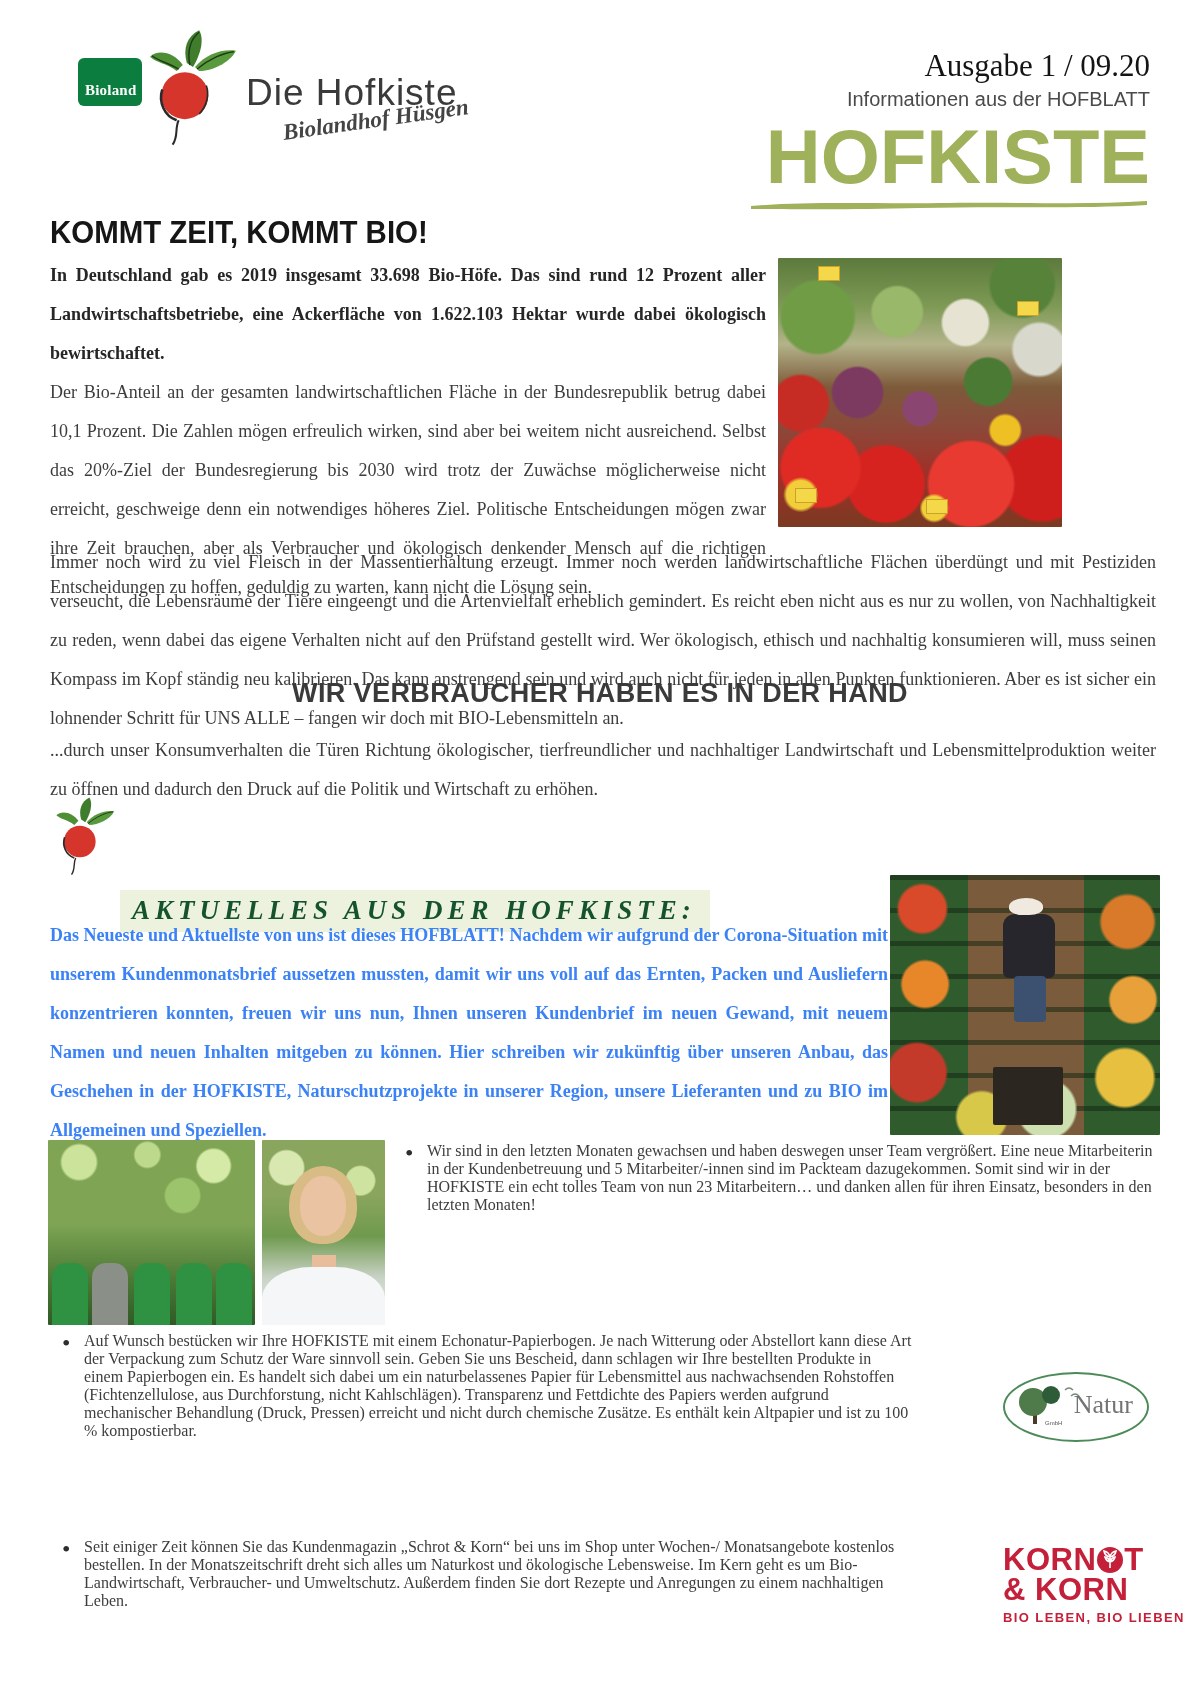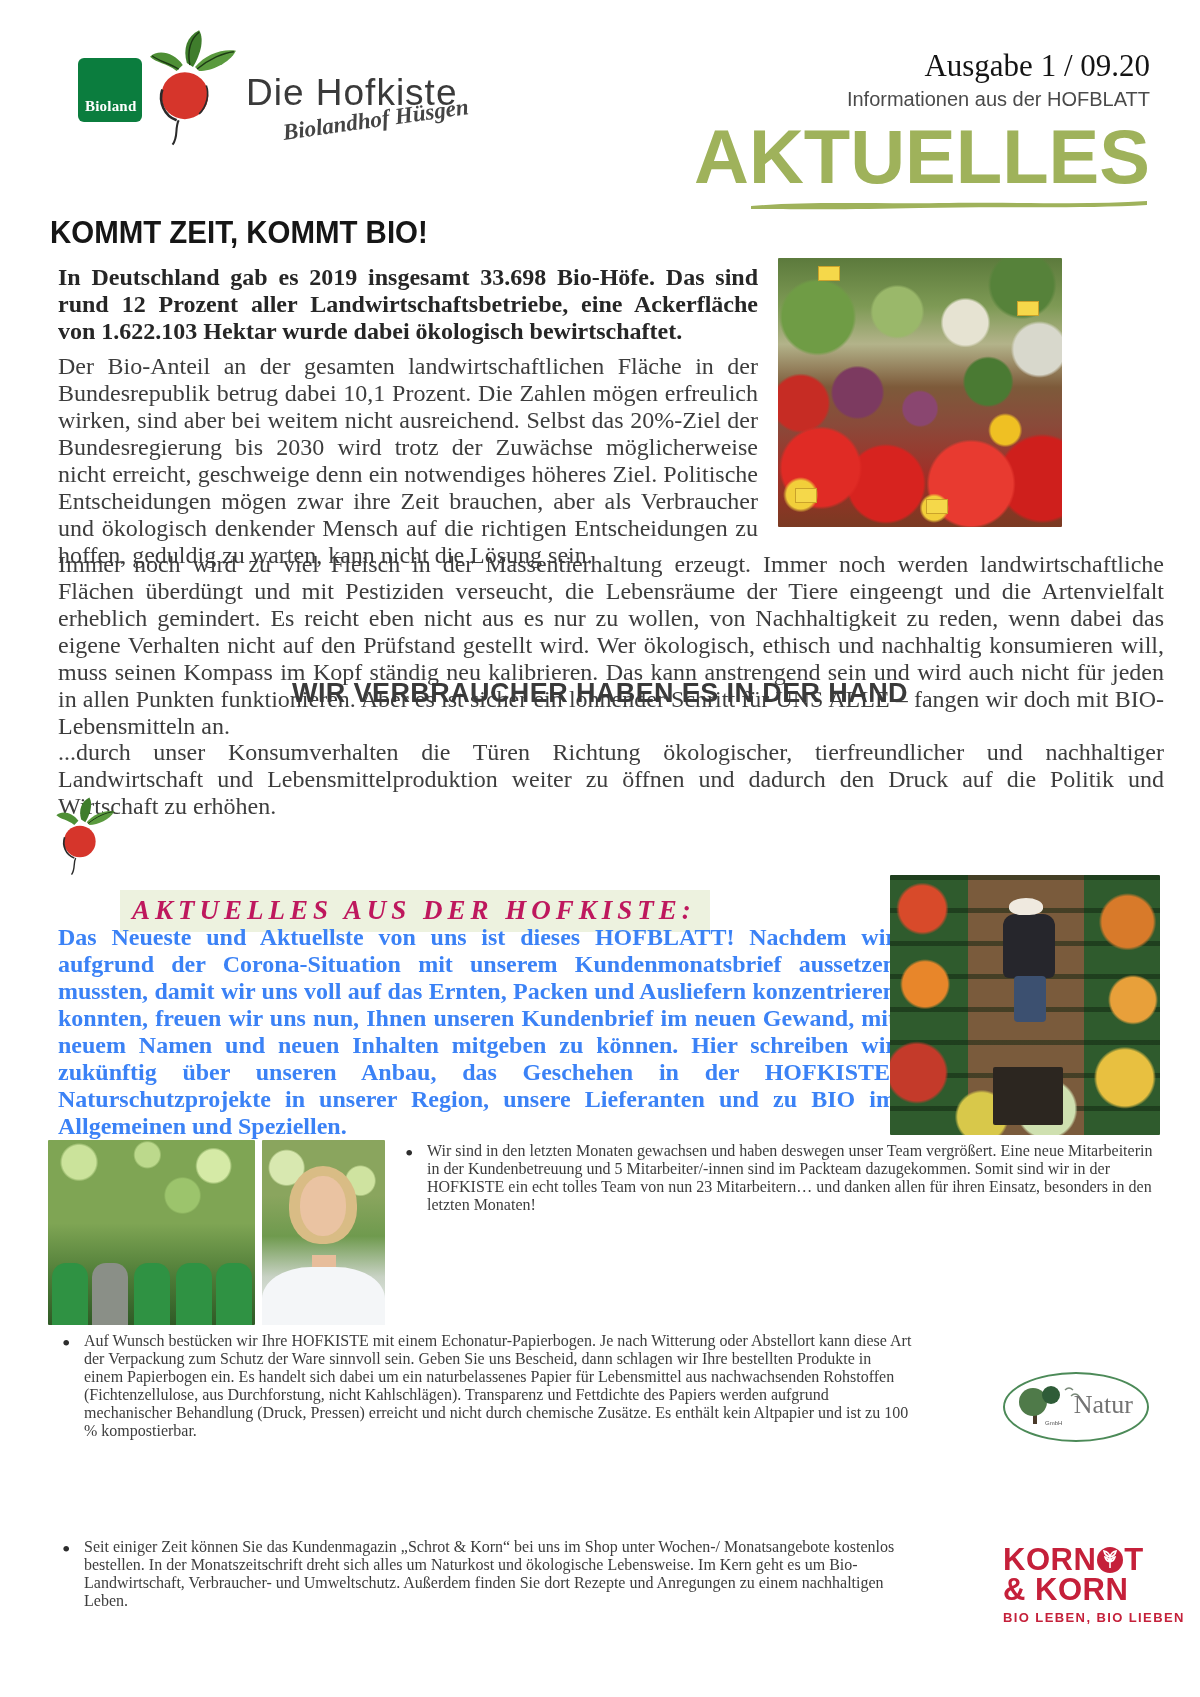--- a/index.html
+++ b/index.html
@@ -4,21 +4,21 @@
 <style>
   html,body{margin:0;padding:0;background:#e8e8e8;}
   .page{
     position:relative; width:1200px; height:1697px; margin:0 auto;
     background:#ffffff; overflow:hidden;
     font-family:"Liberation Serif", serif; color:#3d3d3d;
   }
   
   .brand{position:absolute; left:78px; top:28px; width:460px; height:160px;}
   .bioland-badge{
-    position:absolute; left:0; top:30px; width:64px; height:64px;
+    position:absolute; left:0; top:30px; width:64px; height:48px;
     background:#0b7d3e; border-radius:6px;
   }
   .bioland-badge span{
     position:absolute; left:7px; bottom:7px; color:#fff;
     font:700 15px "Liberation Serif", serif; letter-spacing:.2px;
   }
   .brand-radish{position:absolute; left:70px; top:0; width:92px; height:122px;}
   .brand-name{
     position:absolute; left:168px; top:44px;
     font-family:"Liberation Sans", sans-serif; font-weight:400;
@@ -39,34 +39,34 @@
   .brush{display:block; margin:2px 0 0 auto; width:402px; height:14px;}
   
   .headline{
     position:absolute; left:50px; top:214px; margin:0;
     font-family:"Liberation Sans", sans-serif; font-weight:700;
     font-size:32px; color:#161616; letter-spacing:0px;
     transform:scaleX(.92); transform-origin:left center; white-space:nowrap;
   }
   .col-left{position:absolute; left:50px; top:256px; width:716px;}
   p.lead{margin:0 0 8px 0; font-weight:700; color:#262626;}
-  p.txt{font-size:24px; line-height:27px; text-align:justify; margin:8px;}
+  p.txt{font-size:18px; line-height:39px; text-align:justify; margin:0;}
   .full1{position:absolute; left:50px; top:543px; width:1106px;}
   .subhead{
     position:absolute; left:50px; top:678px; width:1100px; margin:0; text-align:center;
     font-family:"Liberation Sans", sans-serif; font-weight:700;
     font-size:27px; color:#3a3a3a; letter-spacing:.4px;
   }
   .full2{position:absolute; left:50px; top:731px; width:1106px;}
   
   .section-radish{position:absolute; left:55px; top:797px; width:62px; height:80px;}
   .aktuelles{
     position:absolute; left:120px; top:890px;
     background:#edf2df; padding:5px 14px 6px 12px;
-    font:italic 700 27px "Liberation Serif", serif; color:#be185d; letter-spacing:5px;
+    font:italic 700 27px "Liberation Serif", serif; color:#14532d; letter-spacing:5px;
     white-space:nowrap;
   }
   .intro{position:absolute; left:50px; top:916px; width:838px; font-weight:700; color:#3b82f6;}
   
   .bullet{position:absolute; padding-left:22px;}
   .bullet::before{content:"\2022"; position:absolute; left:0; top:-2px; font-size:24px; color:#2e2e2e;}
   .b1{left:405px; top:1142px; width:733px;}
   .b2{left:62px; top:1332px; width:828px;}
   .b3{left:62px; top:1538px; width:828px;}
   
@@ -170,21 +170,21 @@
       <path d="M57 54 C60 62 58 74 50 82" fill="none" stroke="#2a2a2a" stroke-width="1.6"></path>
       <path d="M30 88 C26 96 30 104 24 112" fill="none" stroke="#2a2a2a" stroke-width="2"></path>
     </svg>
     <div class="brand-name">Die Hofkiste</div>
     <div class="brand-script">Biolandhof Hüsgen</div>
   </div>
 
   <div class="issue-block">
     <div class="issue">Ausgabe 1 / 09.20</div>
     <div class="tagline">Informationen aus der HOFBLATT</div>
-    <div class="masthead">AKTUELLES</div>
+    <div class="masthead">HOFKISTE</div>
     <svg class="brush" viewBox="0 0 400 14">
       <path d="M2 9 C60 4 120 7 200 6 C280 5 340 8 398 4 L398 8 C330 12 250 9 170 11 C100 13 40 12 2 12 Z" fill="#9fb25b"></path>
     </svg>
   </div>
 
   <h1 class="headline">KOMMT ZEIT, KOMMT BIO!</h1>
 
   <div class="col-left">
     <p class="txt lead">In Deutschland gab es 2019 insgesamt 33.698 Bio-Höfe. Das sind rund 12 Prozent aller Landwirtschaftsbetriebe, eine Ackerfläche von 1.622.103 Hektar wurde dabei ökologisch bewirtschaftet.</p>
     <p class="txt">Der Bio-Anteil an der gesamten landwirtschaftlichen Fläche in der Bundesrepublik betrug dabei 10,1 Prozent. Die Zahlen mögen erfreulich wirken, sind aber bei weitem nicht ausreichend. Selbst das 20%-Ziel der Bundesregierung bis 2030 wird trotz der Zuwächse möglicherweise nicht erreicht, geschweige denn ein notwendiges höheres Ziel. Politische Entscheidungen mögen zwar ihre Zeit brauchen, aber als Verbraucher und ökologisch denkender Mensch auf die richtigen Entscheidungen zu hoffen, geduldig zu warten, kann nicht die Lösung sein.</p>

